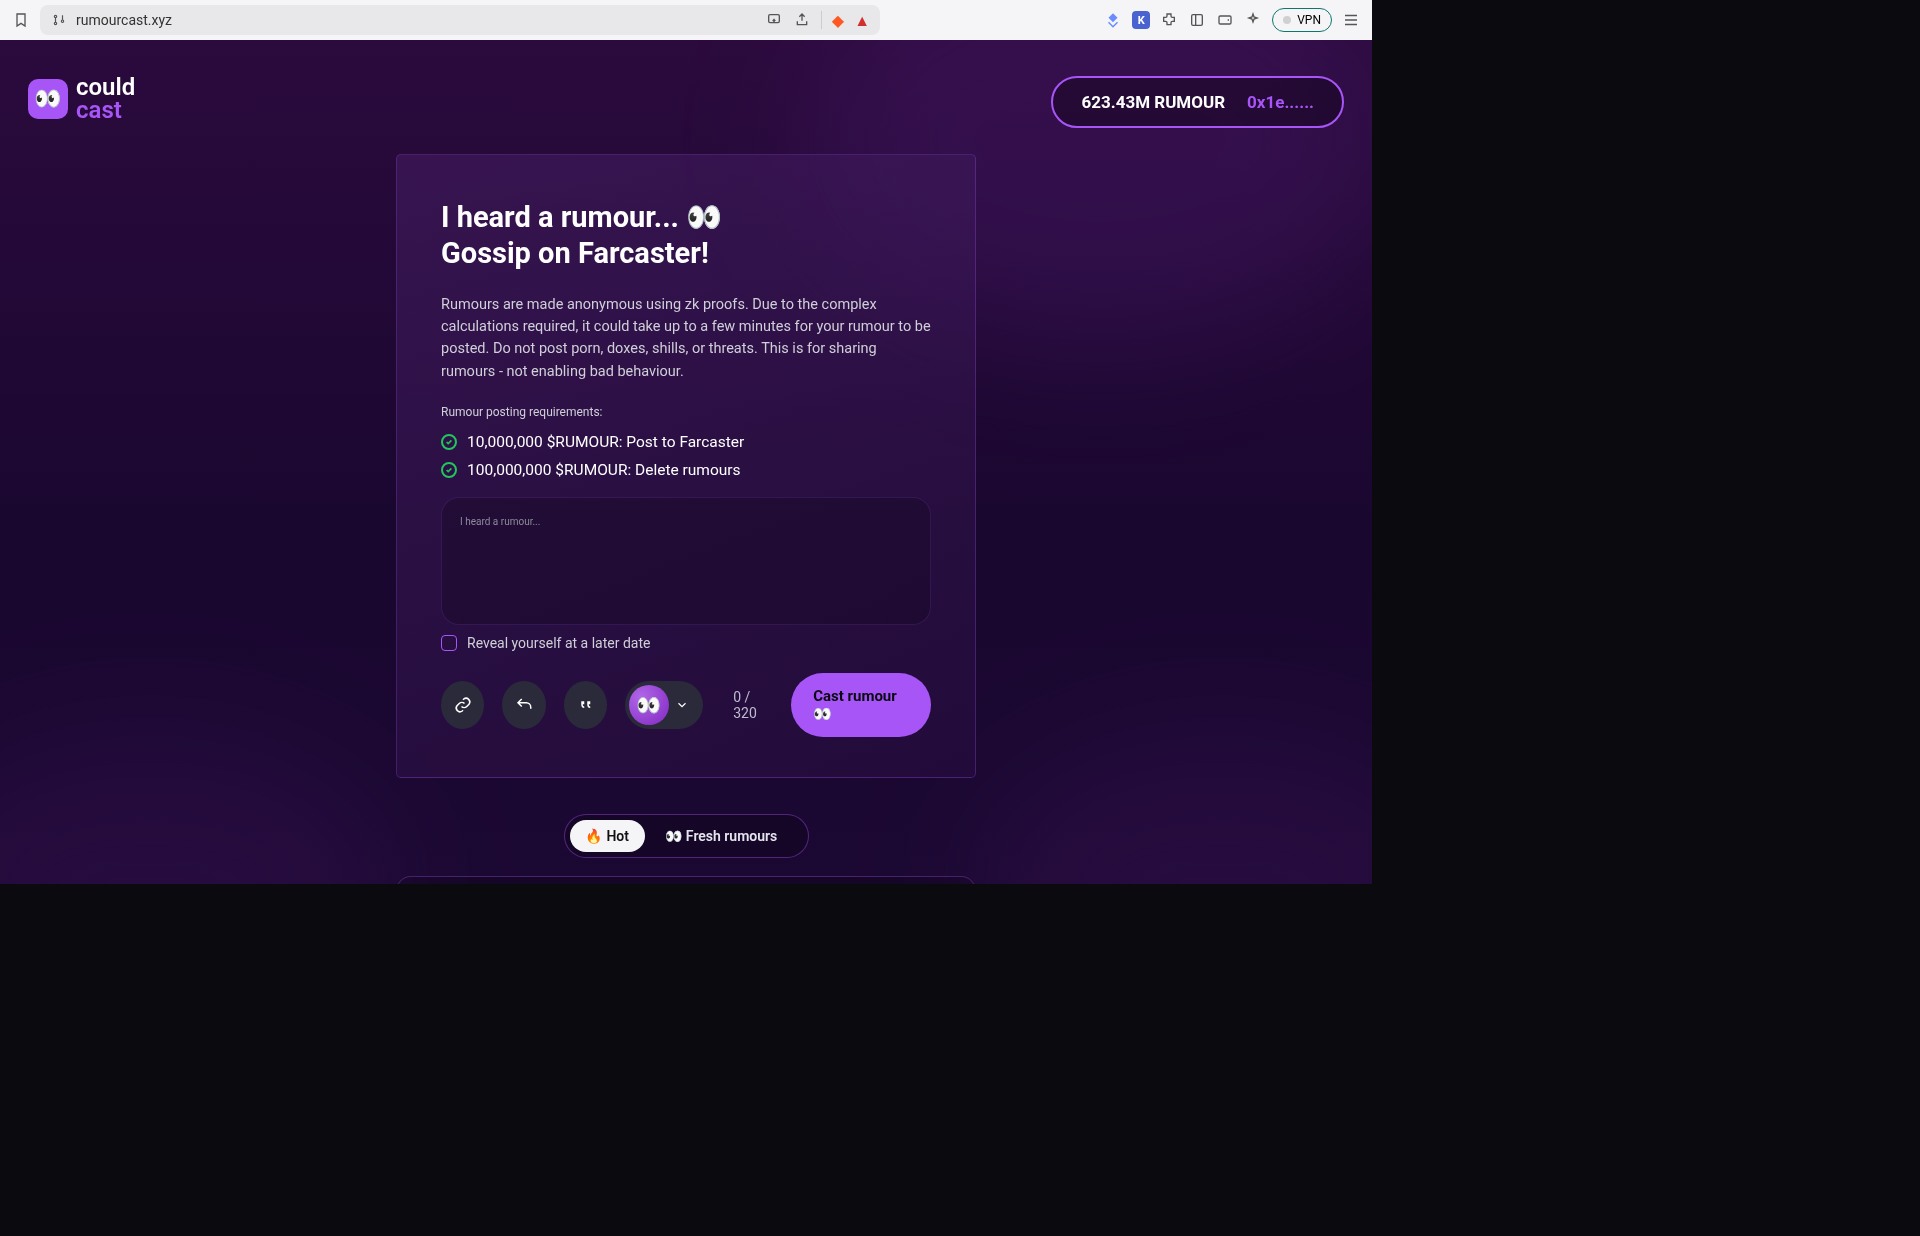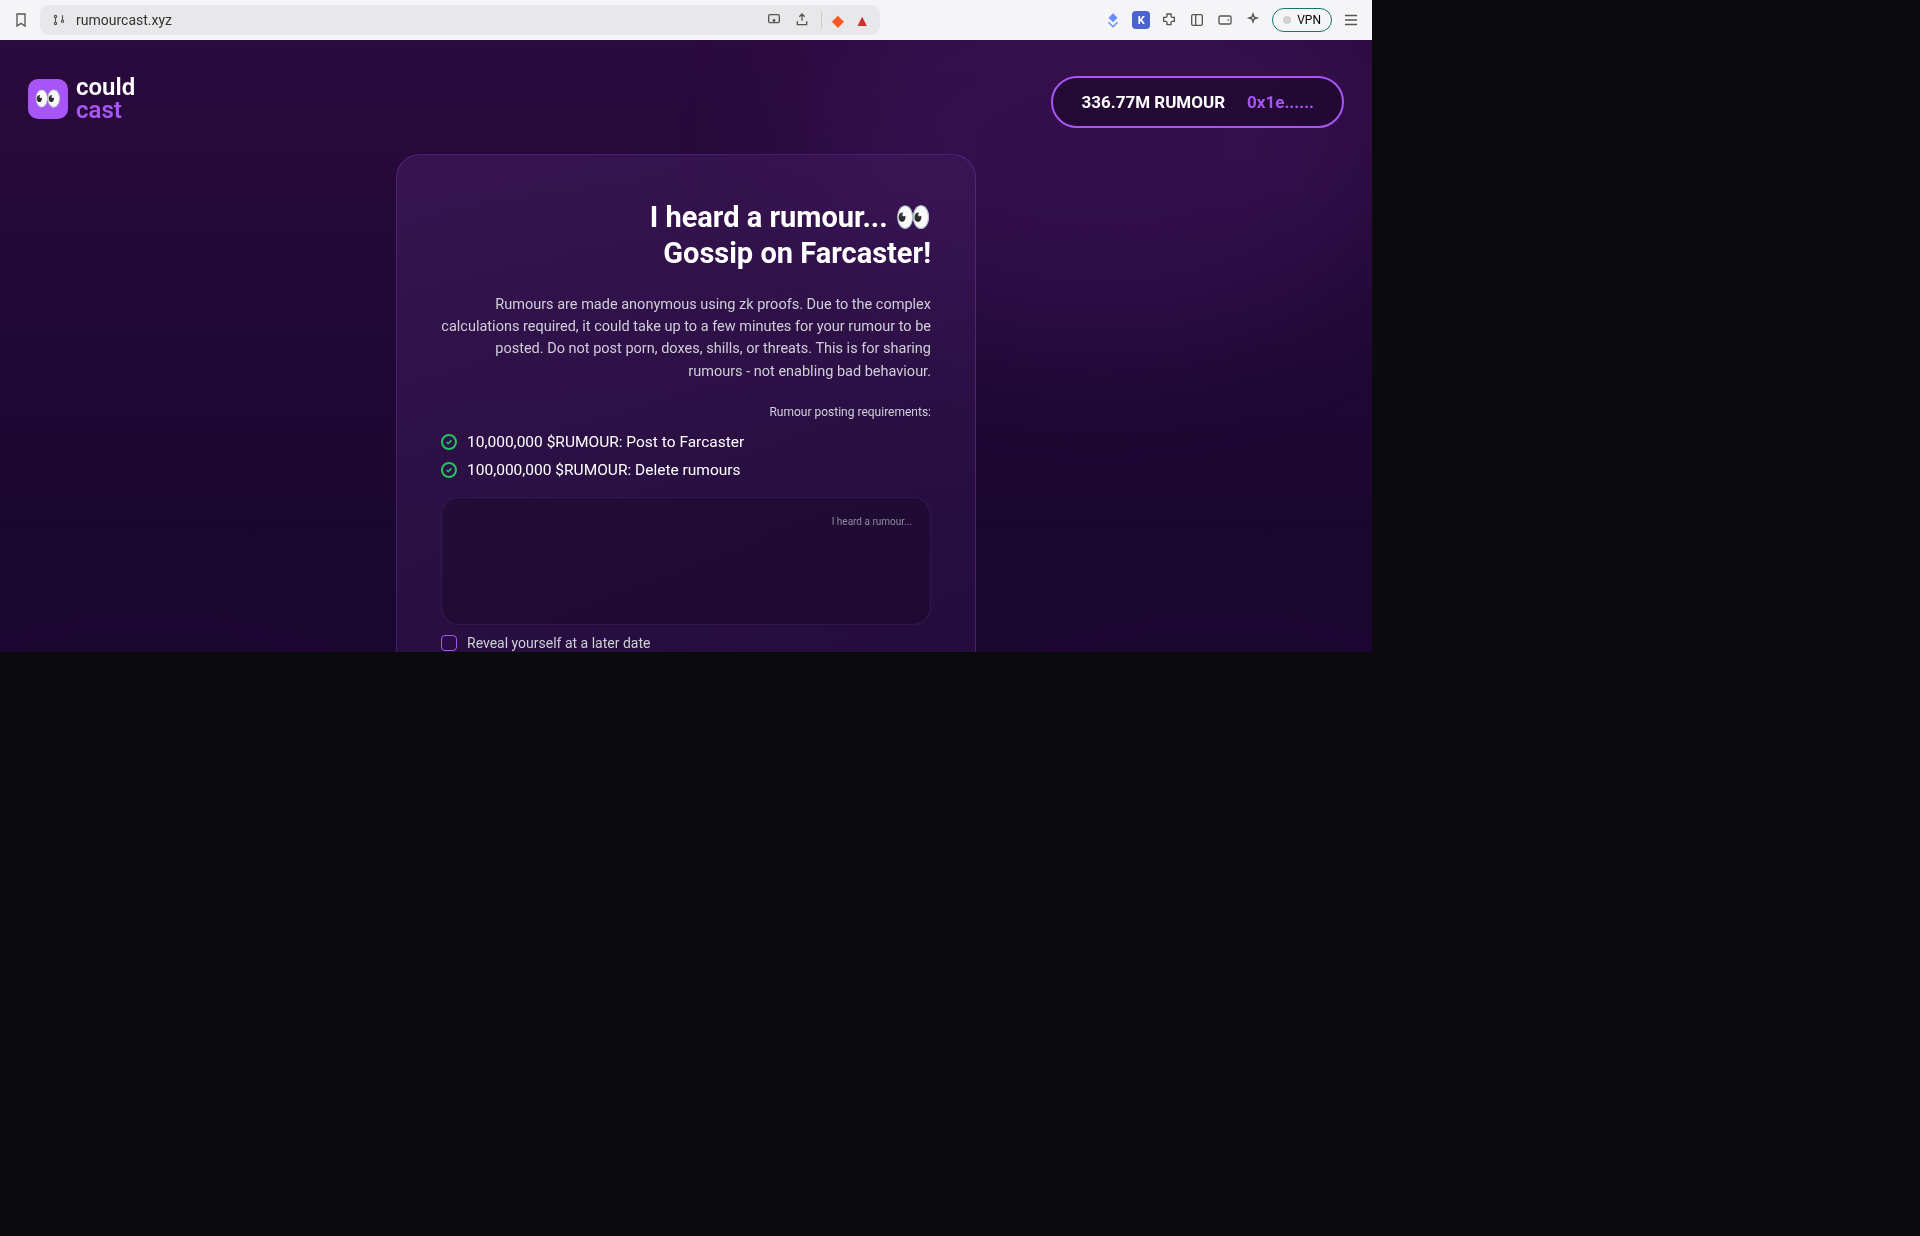--- a/index.html
+++ b/index.html
@@ -181,24 +181,23 @@
   font-weight: 700;
   font-size: 17px;
 }
 
 .card {
   position: relative;
   width: 580px;
   margin: 0 auto;
   background: linear-gradient(160deg, rgba(70,30,100,0.55) 0%, rgba(40,15,65,0.55) 100%);
   border: 1px solid rgba(168,85,247,0.25);
-  border-radius: 24px;
+  border-radius: 5px;
   padding: 44px 44px 40px 44px;
   margin-top: -10px;
-  text-align: right;
 }
 .card h1 {
   color: #fff;
   font-size: 29px;
   font-weight: 700;
   line-height: 1.25;
   margin-bottom: 22px;
 }
 .card .desc {
   color: #cfcfd8;
@@ -384,21 +383,21 @@
   display: flex;
   align-items: center;
   justify-content: center;
   color: #0a0a12;
   cursor: pointer;
 }
 
 
 .root {
   width: 1372px;
-  height: 652px;
+  height: 884px;
 }
 </style>
 </head>
 <body>
 
 <div class="root">
 
 <div class="browser-bar">
   <div class="bookmark-icon">
     <svg viewBox="0 0 24 24" width="16" height="16" fill="none" stroke="currentColor" stroke-width="2">
@@ -483,21 +482,21 @@
 
   <div class="topbar">
     <div class="logo">
       <div class="logo-box">👀</div>
       <div class="logo-text">
         <span class="logo-line1">could</span>
         <span class="logo-line2">cast</span>
       </div>
     </div>
     <div class="wallet-pill">
-      <span class="wallet-balance">336.77M RUMOUR</span>
+      <span class="wallet-balance">623.43M RUMOUR</span>
       <span class="wallet-addr">0x1e......</span>
     </div>
   </div>
 
   <div class="card">
     <h1>
       <span>I heard a rumour... 👀</span><br>
       <span>Gossip on Farcaster!</span>
     </h1>
     <p class="desc">Rumours are made anonymous using zk proofs. Due to the complex calculations required, it could take up to a few minutes for your rumour to be posted. Do not post porn, doxes, shills, or threats. This is for sharing rumours - not enabling bad behaviour.</p>

